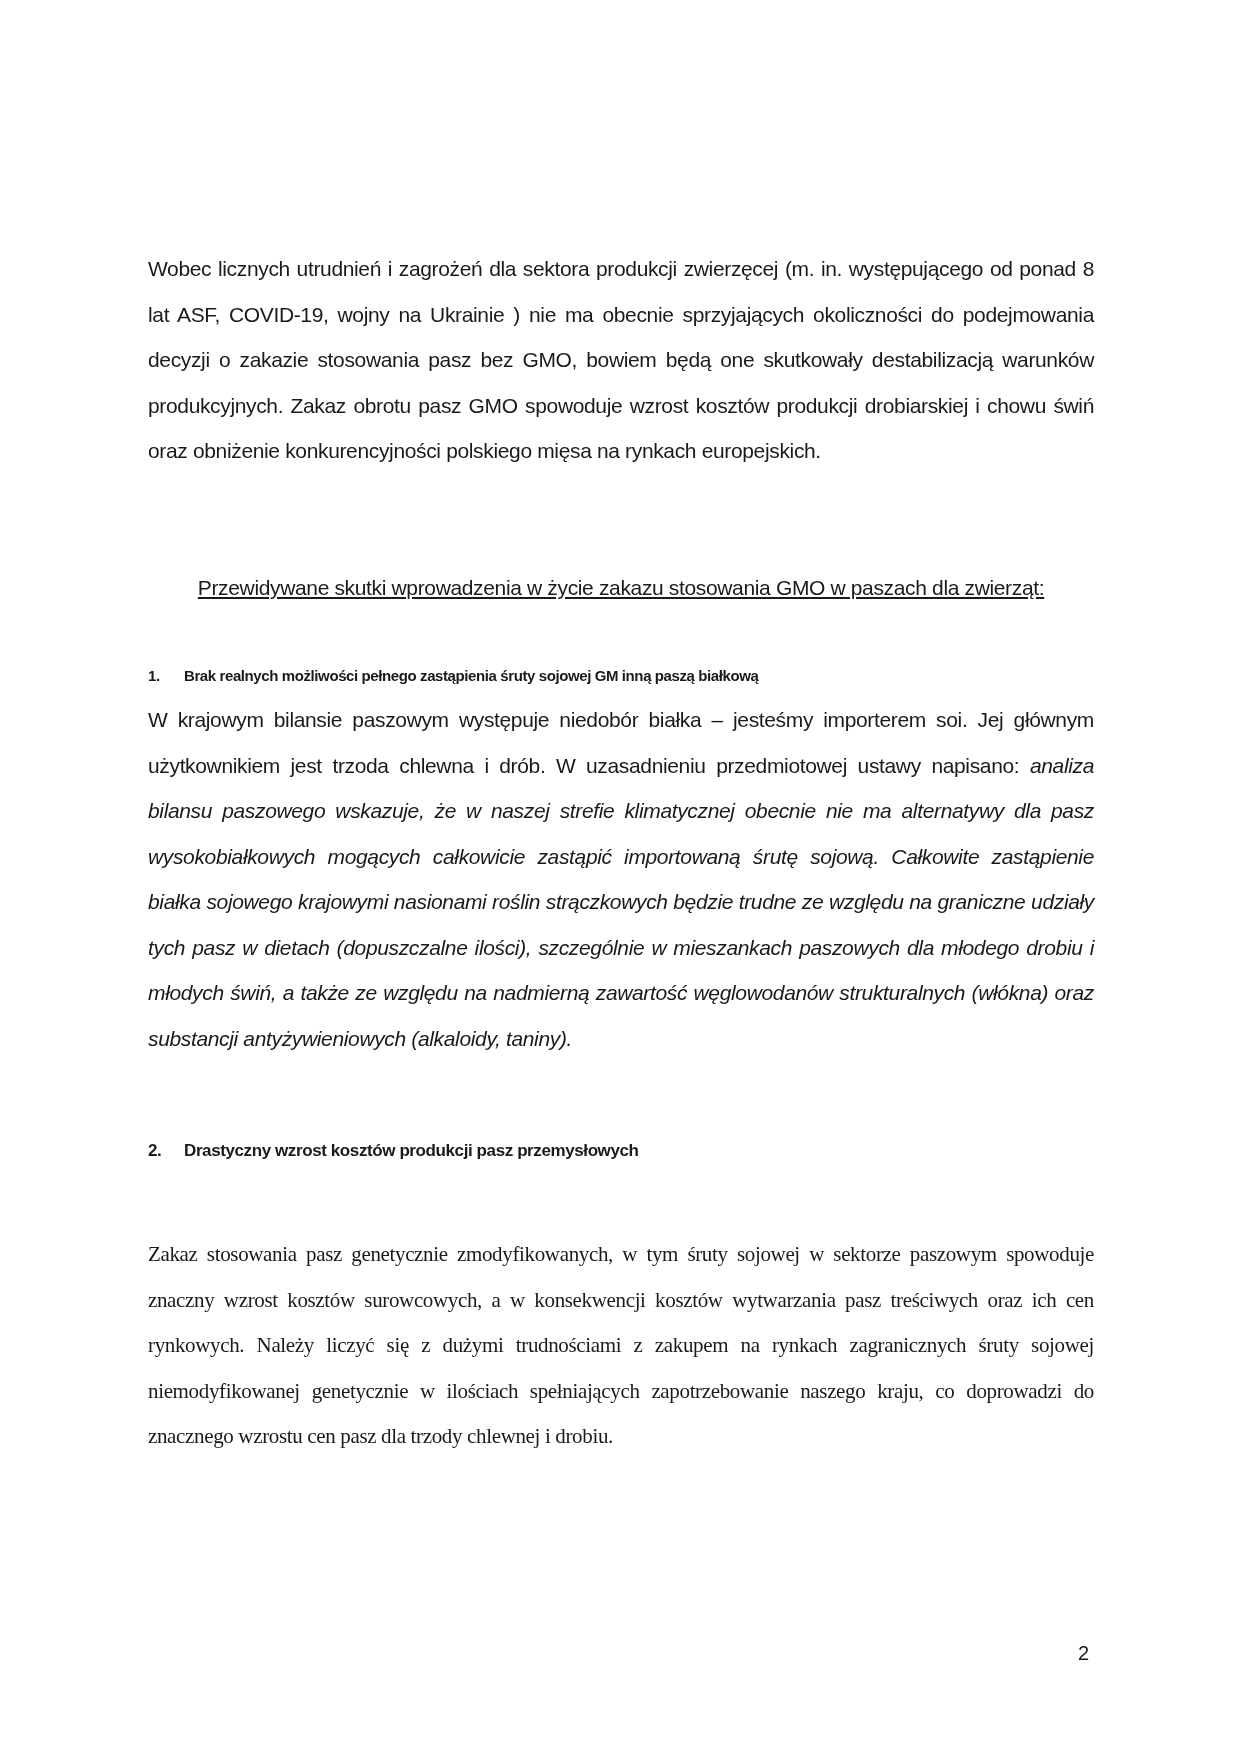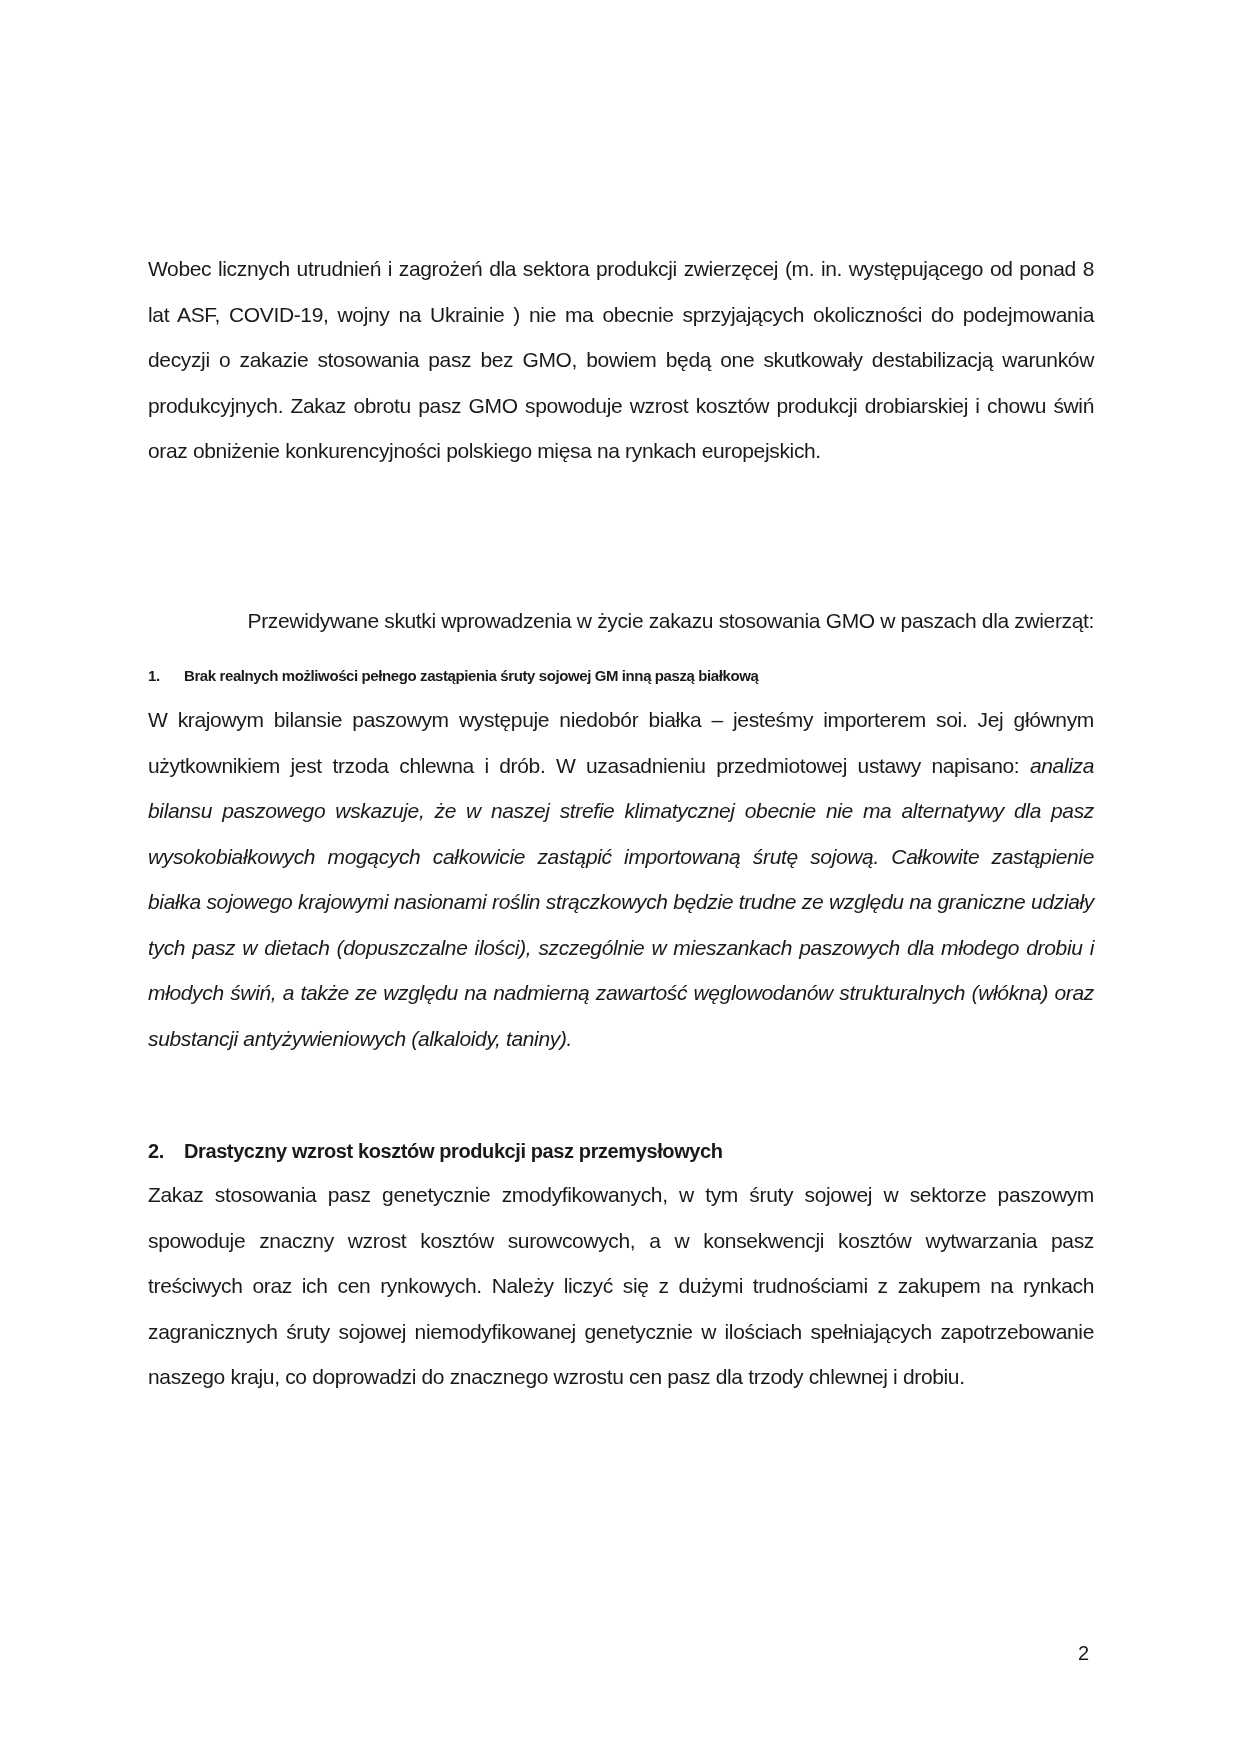--- a/index.html
+++ b/index.html
@@ -23,25 +23,25 @@
     }
     .para {
       font-size: 21px;
       line-height: 45.5px;
       margin: 0;
       text-align: justify;
       letter-spacing: -0.35px;
       word-spacing: 0px;
     }
     .p1 { position: absolute; top: 246px; width: 946px; }
-    .p2 { position: absolute; top: 598px; width: 946px; text-align: right; }
+    .p2 { position: absolute; top: 565px; width: 946px; text-align: center; text-decoration: underline; }
     .h1 { position: absolute; top: 656px; width: 946px; font-weight: bold; font-size: 15px; line-height: 40px; letter-spacing: -0.4px; }
     .p3 { position: absolute; top: 697px; width: 946px; }
-    .h2 { position: absolute; top: 1131px; width: 946px; font-weight: bold; font-size: 20px; line-height: 40px; letter-spacing: -0.4px; }
-    .p4 { position: absolute; top: 1172px; width: 946px; }
+    .h2 { position: absolute; top: 1131px; width: 946px; font-weight: bold; font-size: 17px; line-height: 40px; letter-spacing: -0.4px; }
+    .p4 { position: absolute; top: 1232px; width: 946px; font-family: Liberation Serif, serif; }
     .num { display: inline-block; width: 36px; }
     .it { font-style: italic; }
     .pagenum {
       position: absolute;
       left: 1078px;
       top: 1642px;
       font-size: 20px;
       color: #1a1a1a;
     }
   </style>

